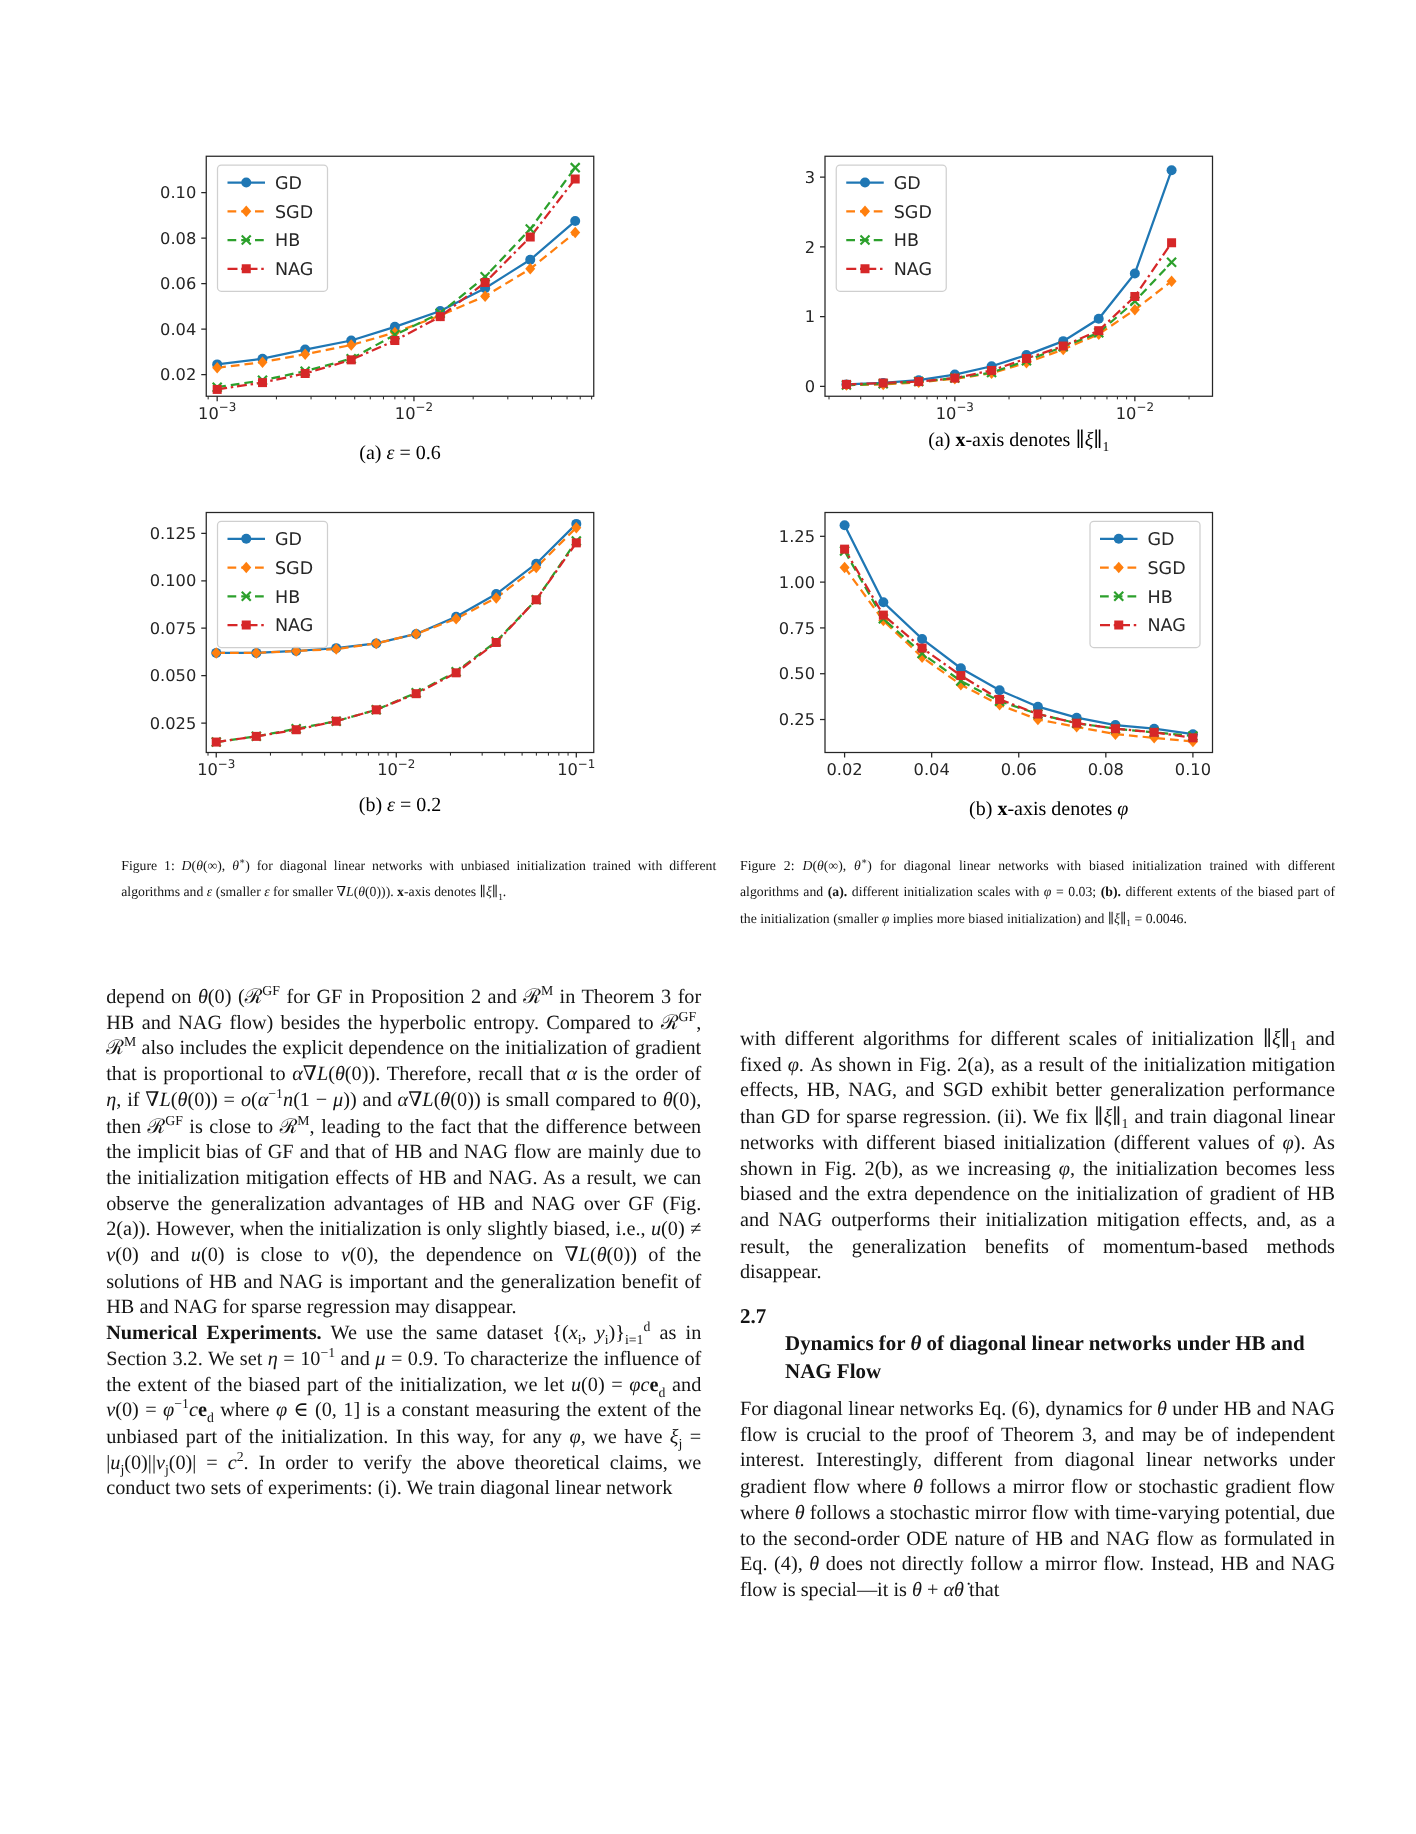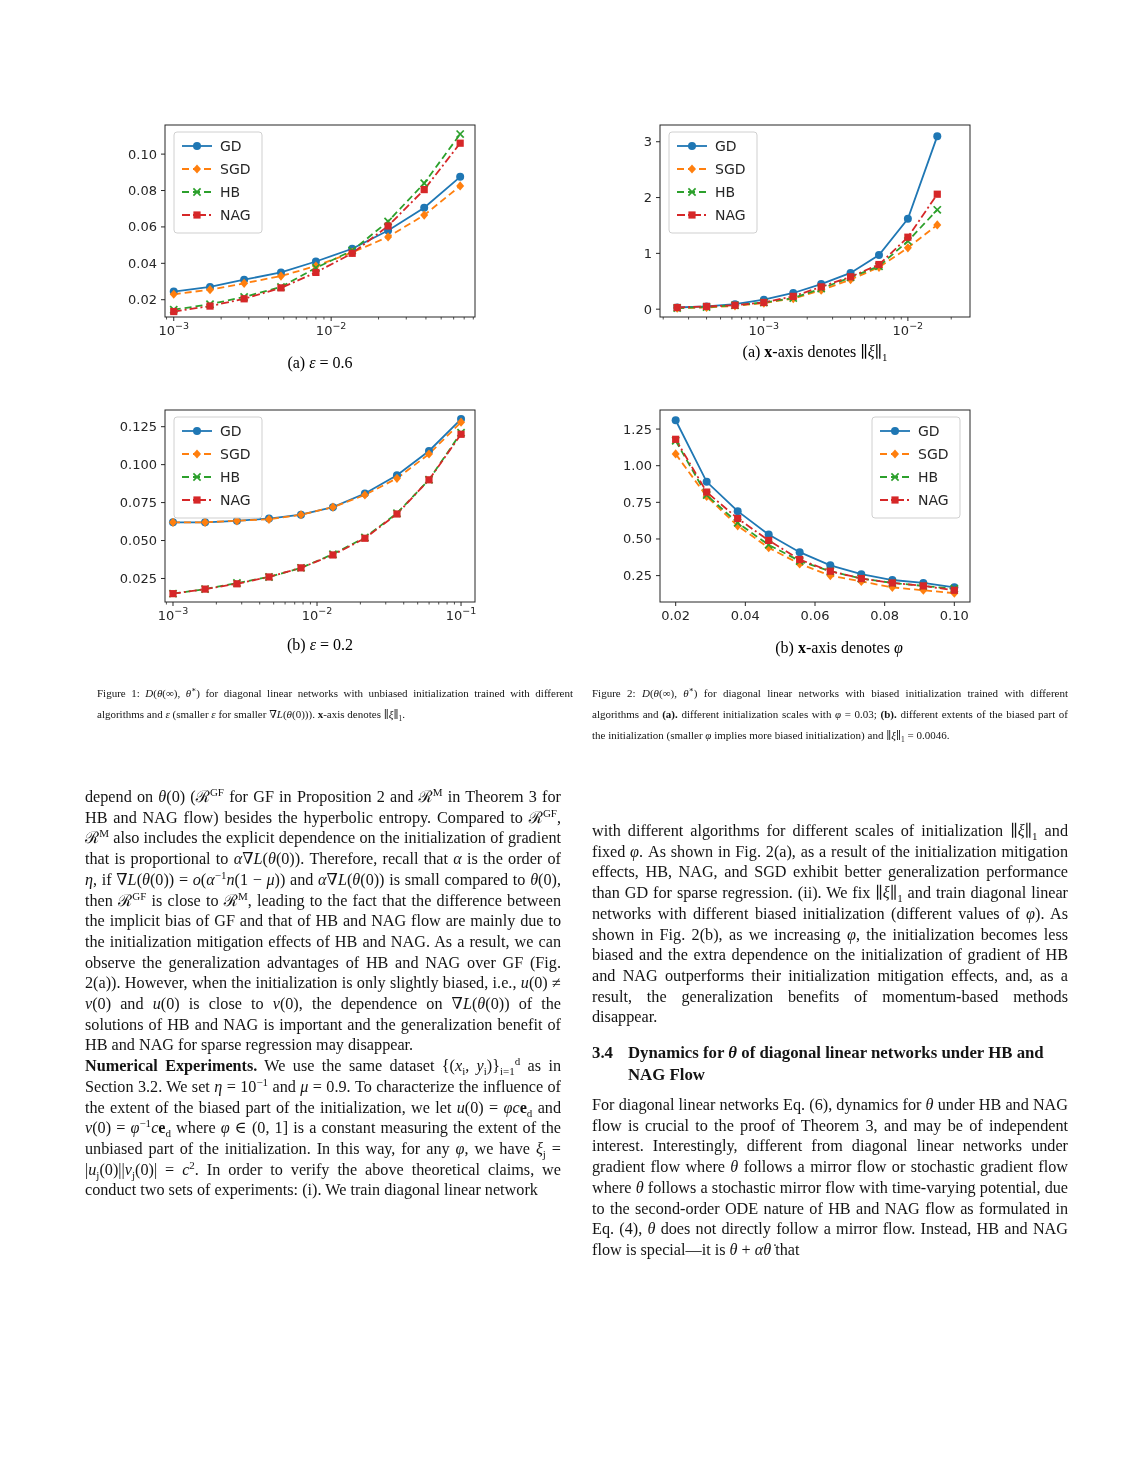--- a/index.html
+++ b/index.html
@@ -7,21 +7,21 @@
         font-family:"Liberation Serif","DejaVu Serif",serif;color:#141414;overflow:hidden;}
   .fig-svg{position:absolute;}
   svg text{font-family:"DejaVu Sans","Liberation Sans",sans-serif;}
   .subcap{position:absolute;width:310px;text-align:center;font-size:16px;color:#000000;}
   .figcap{position:absolute;font-size:11px;line-height:20.8px;text-align:justify;}
   .col{position:absolute;font-size:16.2px;line-height:20.7px;}
   .col p{margin:0;text-align:justify;}
   .col p.gap{}
   .sec{display:flex;gap:15px;font-size:16.8px;line-height:22px;font-weight:bold;
        margin:14px 0 9px 0;}
-  .sec .sectitle{flex:1;}
+  .sec .sectitle{flex:1;margin-top:22px;}
   sup{font-size:68%;line-height:0;vertical-align:super;}
   sub{font-size:68%;line-height:0;vertical-align:sub;}
 </style>
 </head>
 <body>
 
 <div class="page">
 
   <svg class="fig-svg" style="left:103px;top:112px" width="380" height="235">
       <rect x="62" y="13" width="310" height="192" fill="none" stroke="#262626" stroke-width="1"></rect>
@@ -427,19 +427,19 @@
   <div class="figcap" style="left:592px;top:683px;width:476px">Figure 2: <i>D</i>(<i>θ</i>(∞), <i>θ</i><sup>∗</sup>) for diagonal linear networks with biased initialization trained with different algorithms and <b>(a).</b> different initialization scales with <i>φ</i> = 0.03; <b>(b).</b> different extents of the biased part of the initialization (smaller <i>φ</i> implies more biased initialization) and ∥<i>ξ</i>∥<sub>1</sub> = 0.0046.</div>
 
   <div class="col" style="left:85px;top:787px;width:476px">
     <p>depend on <i>θ</i>(0) (ℛ<sup>GF</sup> for GF in Proposition 2 and ℛ<sup>M</sup> in Theorem 3 for HB and NAG flow) besides the hyperbolic entropy. Compared to ℛ<sup>GF</sup>, ℛ<sup>M</sup> also includes the explicit dependence on the initialization of gradient that is proportional to <i>α</i>∇<i>L</i>(<i>θ</i>(0)). Therefore, recall that <i>α</i> is the order of <i>η</i>, if ∇<i>L</i>(<i>θ</i>(0)) = <i>o</i>(<i>α</i><sup>−1</sup><i>n</i>(1 − <i>μ</i>)) and <i>α</i>∇<i>L</i>(<i>θ</i>(0)) is small compared to <i>θ</i>(0), then ℛ<sup>GF</sup> is close to ℛ<sup>M</sup>, leading to the fact that the difference between the implicit bias of GF and that of HB and NAG flow are mainly due to the initialization mitigation effects of HB and NAG. As a result, we can observe the generalization advantages of HB and NAG over GF (Fig. 2(a)). However, when the initialization is only slightly biased, i.e., <i>u</i>(0) ≠ <i>v</i>(0) and <i>u</i>(0) is close to <i>v</i>(0), the dependence on ∇<i>L</i>(<i>θ</i>(0)) of the solutions of HB and NAG is important and the generalization benefit of HB and NAG for sparse regression may disappear.</p>
     <p class="gap"><b>Numerical Experiments.</b> We use the same dataset {(<i>x</i><sub>i</sub>, <i>y</i><sub>i</sub>)}<sub>i=1</sub><sup>d</sup> as in Section 3.2. We set <i>η</i> = 10<sup>−1</sup> and <i>μ</i> = 0.9. To characterize the influence of the extent of the biased part of the initialization, we let <i>u</i>(0) = <i>φc</i><b>e</b><sub>d</sub> and <i>v</i>(0) = <i>φ</i><sup>−1</sup><i>c</i><b>e</b><sub>d</sub> where <i>φ</i> ∈ (0, 1] is a constant measuring the extent of the unbiased part of the initialization. In this way, for any <i>φ</i>, we have <i>ξ</i><sub>j</sub> = |<i>u</i><sub>j</sub>(0)||<i>v</i><sub>j</sub>(0)| = <i>c</i><sup>2</sup>. In order to verify the above theoretical claims, we conduct two sets of experiments: (i). We train diagonal linear network</p>
   </div>
 
   <div class="col" style="left:592px;top:821px;width:476px">
     <p>with different algorithms for different scales of initialization ∥<i>ξ</i>∥<sub>1</sub> and fixed <i>φ</i>. As shown in Fig. 2(a), as a result of the initialization mitigation effects, HB, NAG, and SGD exhibit better generalization performance than GD for sparse regression. (ii). We fix ∥<i>ξ</i>∥<sub>1</sub> and train diagonal linear networks with different biased initialization (different values of <i>φ</i>). As shown in Fig. 2(b), as we increasing <i>φ</i>, the initialization becomes less biased and the extra dependence on the initialization of gradient of HB and NAG outperforms their initialization mitigation effects, and, as a result, the generalization benefits of momentum-based methods disappear.</p>
     <div class="sec">
-      <span class="secnum">3.4</span>
+      <span class="secnum">2.7</span>
       <span class="sectitle">Dynamics for <i>θ</i> of diagonal linear networks under HB and NAG Flow</span>
     </div>
     <p>For diagonal linear networks Eq. (6), dynamics for <i>θ</i> under HB and NAG flow is crucial to the proof of Theorem 3, and may be of independent interest. Interestingly, different from diagonal linear networks under gradient flow where <i>θ</i> follows a mirror flow or stochastic gradient flow where <i>θ</i> follows a stochastic mirror flow with time-varying potential, due to the second-order ODE nature of HB and NAG flow as formulated in Eq. (4), <i>θ</i> does not directly follow a mirror flow. Instead, HB and NAG flow is special—it is <i>θ</i> + <i>αθ̇</i> that</p>
   </div>
 
 </div>
 
 </body></html>

